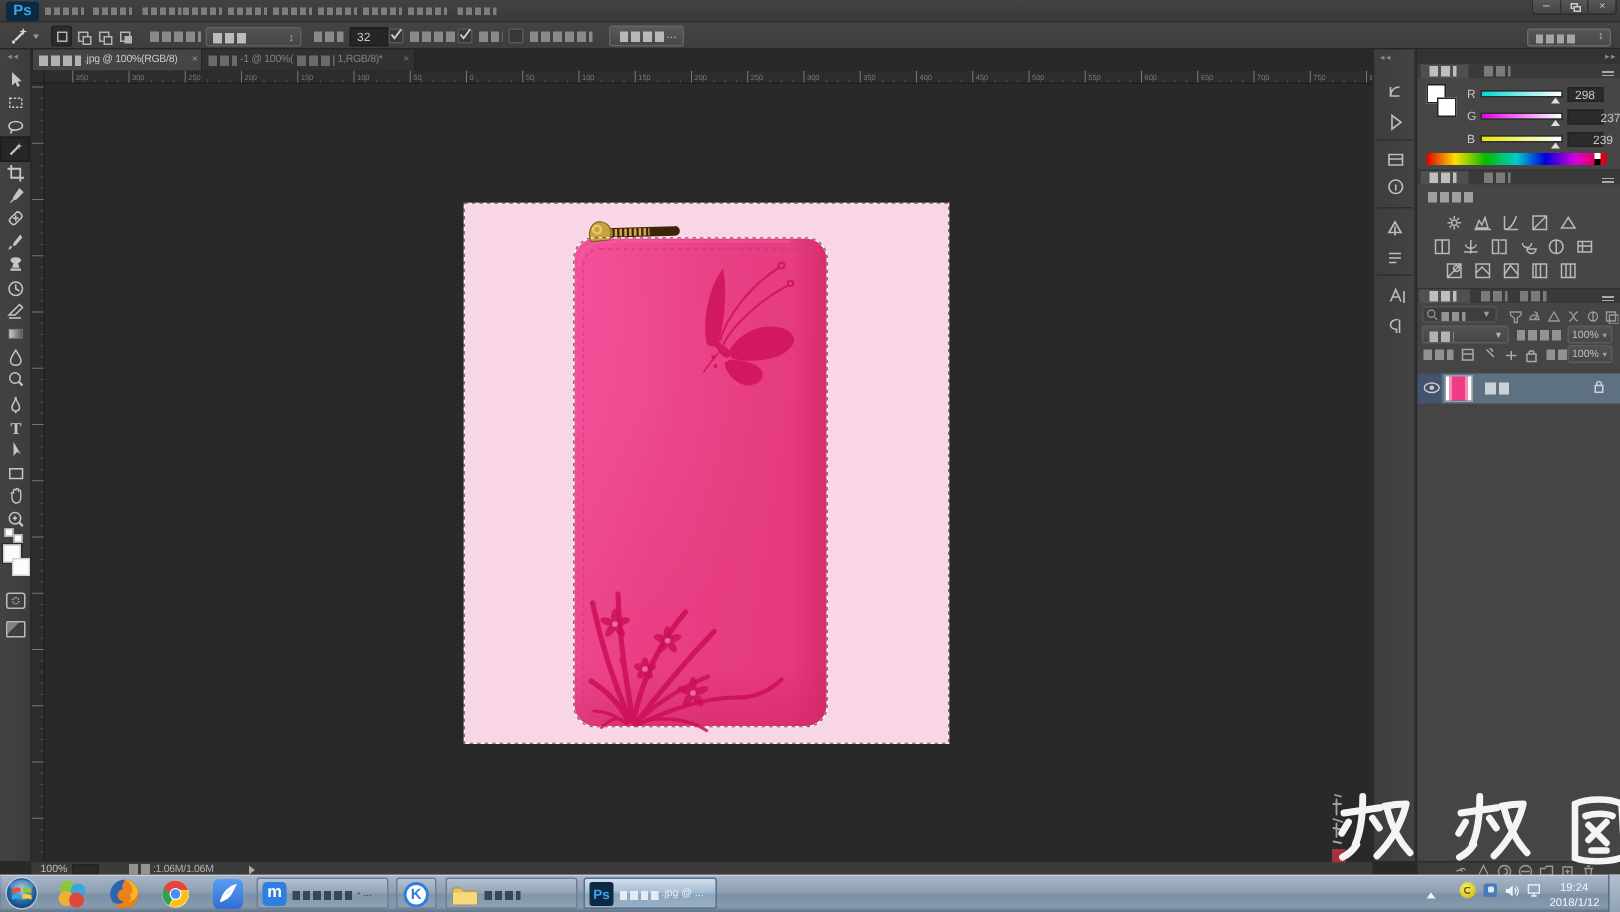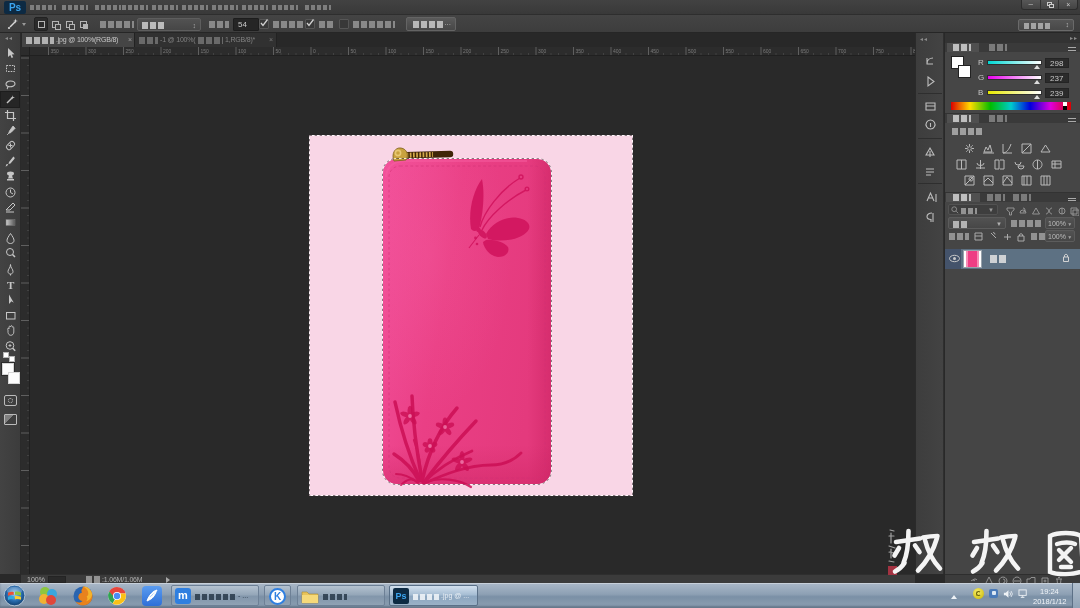--- a/index.html
+++ b/index.html
@@ -52,21 +52,21 @@
 <div class="abs" style="left:6px;top:6px;width:5px;height:5px;background:#b4b4b4"></div>
 </div>
 <div style="position:absolute;left:100px;top:6px;width:34px;height:7px;background:repeating-linear-gradient(90deg,rgba(181,181,181,0.62) 0 6px,transparent 6px 8px);"></div>
 <div class="abs" style="left:137px;top:3px;width:64px;height:13px;background:linear-gradient(#525252,#464646);border:1px solid #5e5e5e;border-radius:2px">
         <div class="abs" style="left:4px;top:3px">
           <span style="display:block;width:22px;height:7px;background:repeating-linear-gradient(90deg,rgba(207,207,207,0.85) 0 6px,transparent 6px 8px);"></span>
         </div>
         <div class="abs" style="right:4px;top:2px;color:#aaa;font-size:7px;line-height:9px">↕</div>
       </div>
 <div style="position:absolute;left:209px;top:6px;width:20px;height:7px;background:repeating-linear-gradient(90deg,rgba(181,181,181,0.62) 0 6px,transparent 6px 8px);"></div>
-<div class="abs" style="left:233px;top:3px;width:26px;height:13px;background:#252525;border:1px solid #1d1d1d;border-radius:1px;color:#c9c9c9;font-size:8px;line-height:12px;padding-left:4px">54</div>
+<div class="abs" style="left:233px;top:3px;width:26px;height:13px;background:#252525;border:1px solid #1d1d1d;border-radius:1px;color:#c9c9c9;font-size:8px;line-height:12px;padding-left:4px">32</div>
 <div class="abs" style="left:259px;top:4px;width:10px;height:10px;background:#383838;border:1px solid #565656;border-radius:1px">
         <svg width="10" height="10" viewBox="0 0 10 10" style="position:absolute;left:-1px;top:-2px">
           <path d="M2,5 L4,7.5 L8.5,1.5" stroke="#d0d0d0" stroke-width="1.3" fill="none"></path>
         </svg>
       </div>
 <div style="position:absolute;left:273px;top:6px;width:34px;height:7px;background:repeating-linear-gradient(90deg,rgba(181,181,181,0.62) 0 6px,transparent 6px 8px);"></div>
 <div class="abs" style="left:305px;top:4px;width:10px;height:10px;background:#383838;border:1px solid #565656;border-radius:1px">
         <svg width="10" height="10" viewBox="0 0 10 10" style="position:absolute;left:-1px;top:-2px">
           <path d="M2,5 L4,7.5 L8.5,1.5" stroke="#d0d0d0" stroke-width="1.3" fill="none"></path>
         </svg>
@@ -550,25 +550,25 @@
 <div class="abs" style="right:4px;top:3px;width:8px;height:5px;background:repeating-linear-gradient(0deg,#aaa 0 1px,transparent 1px 2.5px)"></div>
 <div class="abs" style="left:6px;top:13px;width:13px;height:13px;background:#fff;border:1px solid #222"></div>
 <div class="abs" style="left:13px;top:22px;width:13px;height:13px;background:#fff;border:1px solid #222"></div>
 <div class="abs" style="left:33px;top:15px;color:#c4c4c4;font-size:8px">R</div>
 <div class="abs" style="left:42px;top:17px;width:55px;height:5px;background:linear-gradient(90deg,#00d8d4,#ffffff);border:1px solid #2e2e2e"></div>
 <div class="abs" style="left:89px;top:22px;width:0;height:0;border-left:3px solid transparent;border-right:3px solid transparent;border-bottom:4px solid #dedede"></div>
 <div class="abs" style="left:100px;top:15px;width:24px;height:10px;background:#2b2b2b;border:1px solid #242424;color:#c6c6c6;font-size:8px;line-height:9px;padding-left:4px">298</div>
 <div class="abs" style="left:33px;top:30px;color:#c4c4c4;font-size:8px">G</div>
 <div class="abs" style="left:42px;top:32px;width:55px;height:5px;background:linear-gradient(90deg,#e800ee,#ffffff);border:1px solid #2e2e2e"></div>
 <div class="abs" style="left:89px;top:37px;width:0;height:0;border-left:3px solid transparent;border-right:3px solid transparent;border-bottom:4px solid #dedede"></div>
-<div class="abs" style="left:100px;top:30px;width:24px;height:10px;background:#2b2b2b;border:1px solid #242424;color:#c6c6c6;font-size:8px;line-height:9px;padding-left:4px">237</div>
+<div class="abs" style="left:100px;top:30px;width:24px;height:10px;background:#2b2b2b;border:1px solid #242424;color:#c6c6c6;font-size:8px;line-height:9px;padding-left:21px">237</div>
 <div class="abs" style="left:33px;top:45px;color:#c4c4c4;font-size:8px">B</div>
 <div class="abs" style="left:42px;top:47px;width:55px;height:5px;background:linear-gradient(90deg,#e6e800,#ffffff);border:1px solid #2e2e2e"></div>
 <div class="abs" style="left:89px;top:52px;width:0;height:0;border-left:3px solid transparent;border-right:3px solid transparent;border-bottom:4px solid #dedede"></div>
-<div class="abs" style="left:100px;top:45px;width:24px;height:10px;background:#2b2b2b;border:1px solid #242424;color:#c6c6c6;font-size:8px;line-height:9px;padding-left:4px">239</div>
+<div class="abs" style="left:100px;top:45px;width:24px;height:10px;background:#2b2b2b;border:1px solid #242424;color:#c6c6c6;font-size:8px;line-height:9px;padding-left:16px">239</div>
 <div class="abs" style="left:6px;top:59px;width:120px;height:8px;background:linear-gradient(90deg,#d00,#fd0 16%,#0b0 33%,#0cc 50%,#00d 66%,#d0d 83%,#d00)"></div>
 <div class="abs" style="left:118px;top:59px;width:4px;height:4px;background:#fff"></div>
 <div class="abs" style="left:118px;top:63px;width:4px;height:4px;background:#000"></div>
 </div>
 <div class="abs" style="left:0;top:80px;width:135px;height:79px;background:#464646;border-top:1px solid #333">
 <div class="abs" style="left:0;top:0;width:135px;height:9px;background:#3a3a3a"></div>
 <div class="abs" style="left:2px;top:0;width:32px;height:9px;background:#4f4f4f"></div>
 <div style="position:absolute;left:8px;top:1px;width:18px;height:7px;background:repeating-linear-gradient(90deg,rgba(210,210,210,0.85) 0 6px,transparent 6px 8px);"></div>
 <div style="position:absolute;left:44px;top:1px;width:18px;height:7px;background:repeating-linear-gradient(90deg,rgba(150,150,150,0.7) 0 6px,transparent 6px 8px);"></div>
 <div class="abs" style="right:4px;top:3px;width:8px;height:5px;background:repeating-linear-gradient(0deg,#aaa 0 1px,transparent 1px 2.5px)"></div>

